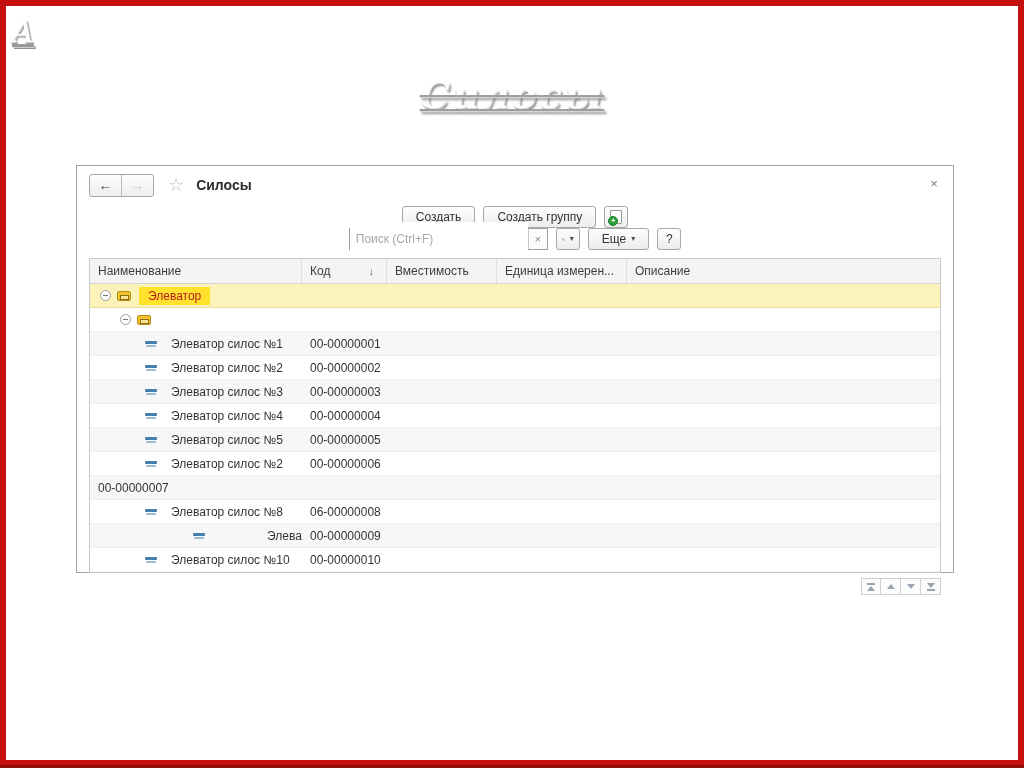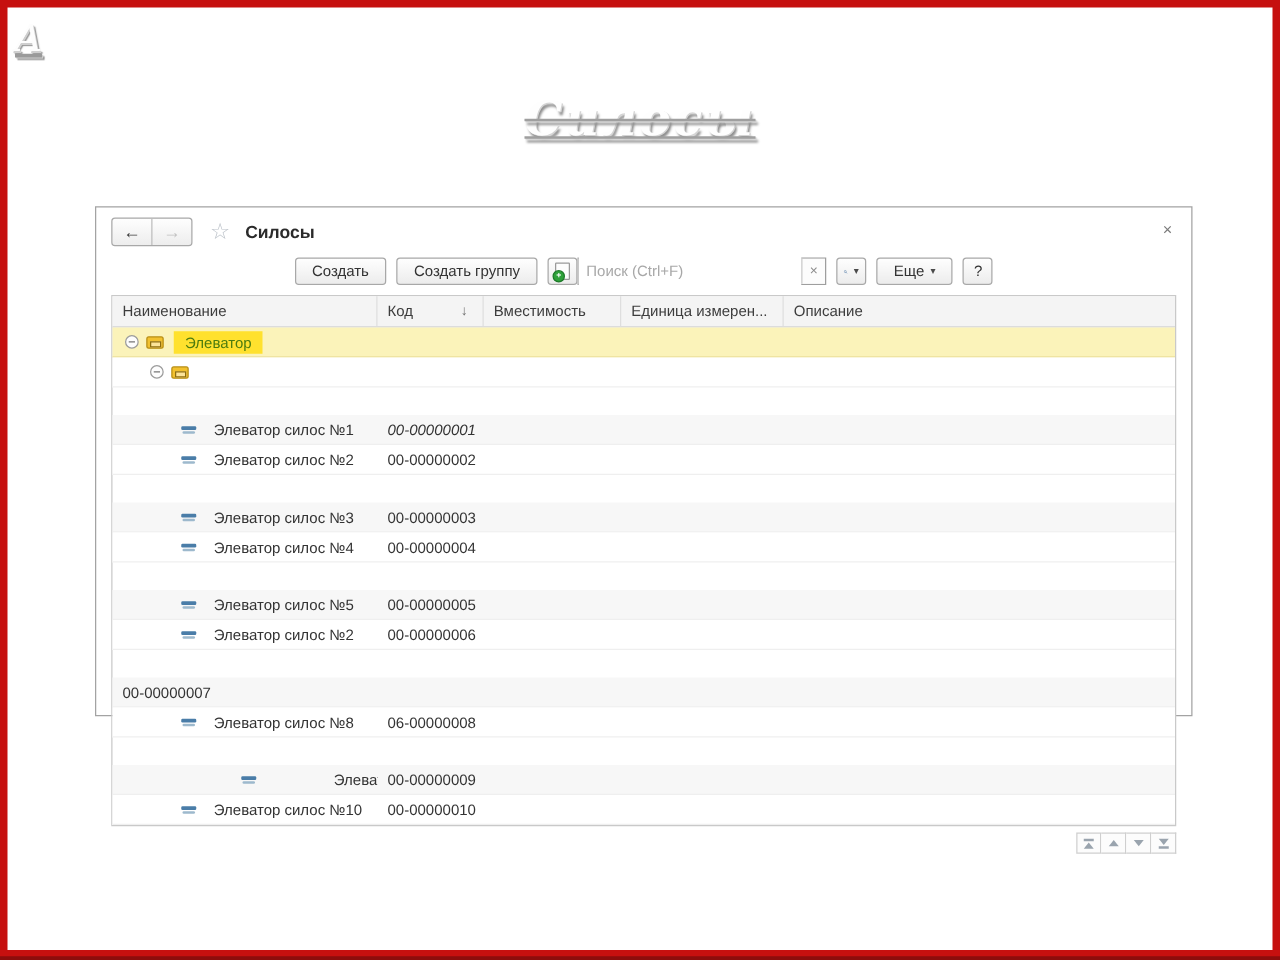--- a/index.html
+++ b/index.html
@@ -37,21 +37,21 @@
   .win-titlebar{position:relative;height:38px;display:flex;align-items:center;padding:0 12px;box-sizing:border-box;}
   .navpair{display:inline-flex;border:1px solid #a8a8a8;border-radius:3px;overflow:hidden;background:linear-gradient(#fefefe,#ededed);}
   .navbtn{width:31px;height:21px;display:flex;align-items:center;justify-content:center;font-size:14px;cursor:pointer;}
   .navbtn.back{color:#3c3c3c;}
   .navbtn.fwd{color:#c2c2c2;border-left:1px solid #bdbdbd;}
   .star{margin-left:14px;font-size:18px;color:#bcc2c9;line-height:1;}
   .win-title{margin-left:12px;font-size:14px;font-weight:bold;color:#2b2b2b;}
   .win-close{position:absolute;right:10px;top:8px;width:18px;height:18px;display:flex;align-items:center;justify-content:center;
     color:#7a7a7a;font-size:13px;cursor:pointer;}
 
-  .win-toolbar{display:flex;justify-content:center;align-items:center;padding:2px 12px 8px;box-sizing:border-box;}
+  .win-toolbar{display:flex;justify-content:center;align-items:center;padding:2px 12px 8px;box-sizing:border-box;flex-direction:column;}
   .tb-left,.tb-right{display:flex;align-items:center;gap:8px;}
   .btn{
     height:22px;display:inline-flex;align-items:center;justify-content:center;
     padding:0 13px;border:1px solid #a8a8a8;border-radius:3px;
     background:linear-gradient(#fefefe,#ececec);font-size:12px;color:#333;cursor:pointer;white-space:nowrap;box-sizing:border-box;
   }
   .btn.icon-only{padding:0 5px;width:24px;}
   .caret{font-size:8px;color:#4a4a4a;margin-left:5px;line-height:1;}
   
   .doc-ico{position:relative;width:12px;height:14px;border:1px solid #9a9a9a;background:#fdfdfd;border-radius:1px;box-sizing:border-box;}
@@ -66,33 +66,33 @@
   .mag-btn{width:36px;}
   .mag-svg{display:block;}
 
   
   .tbl{margin:0 12px;border:1px solid #c9c9c9;box-sizing:border-box;font-size:12px;color:#333;}
   .thead{display:flex;height:24px;background:#f4f4f4;border-bottom:1px solid #d4d4d4;align-items:stretch;}
   .th{display:flex;align-items:center;padding:0 8px;color:#3d3d3d;box-sizing:border-box;border-right:1px solid #dedede;overflow:hidden;white-space:nowrap;}
   .th:last-child{border-right:none;}
   .sort-arrow{margin-left:auto;color:#6d6d6d;font-size:11px;padding-right:4px;}
   .trow{display:flex;height:23px;align-items:stretch;border-bottom:1px solid #efefef;background:#fff;cursor:pointer;}
-  .trow.shaded{background:#f7f7f7;margin-top:22px;}
+  .trow.shaded{background:#f7f7f7;}
   .trow.selected{background:#fbf3ba;border-bottom:1px solid #ecdf9a;}
   .td{display:flex;align-items:center;padding:0 8px;box-sizing:border-box;overflow:hidden;white-space:nowrap;}
   .td.name-cell{padding-left:10px;}
   .spacer{display:inline-block;height:1px;flex:none;}
   .expander{flex:none;width:11px;height:11px;border:1px solid #9c9c9c;border-radius:50%;position:relative;margin-right:6px;background:#fdfdfd;box-sizing:border-box;}
   .expander::after{content:"";position:absolute;left:2px;right:2px;top:4px;height:1px;background:#777;}
   .folder-ico{flex:none;width:14px;height:10px;background:#f2c12e;border:1px solid #b78d12;border-radius:2px;margin-right:8px;position:relative;box-sizing:border-box;}
   .folder-ico::after{content:"";position:absolute;left:2px;top:3px;width:7px;height:3px;border:1px solid #8d6d0e;background:#fce49a;}
   .item-ico{flex:none;width:12px;height:8px;margin-right:14px;display:flex;flex-direction:column;justify-content:center;gap:1px;}
   .item-ico .b1{height:3px;background:#4a7da8;border-radius:1px;}
   .item-ico .b2{height:2px;background:#9db9cd;border-radius:1px;margin:0 1px;}
-  .active-cell{background:#ffe12e;padding:2px 9px;color:#4d7c0f;}
+  .active-cell{background:#ffe12e;padding:2px 9px;color:#b91c1c;}
 
   
   .win-footer{display:flex;justify-content:flex-end;align-items:center;padding:5px 12px 0 0;gap:0;}
   .fbtn{width:20px;height:17px;border:1px solid #cfcfcf;background:#fcfcfc;display:flex;flex-direction:column;align-items:center;justify-content:center;cursor:pointer;box-sizing:border-box;}
   .fbtn + .fbtn{border-left:none;}
   .tri-up{width:0;height:0;border-left:4px solid transparent;border-right:4px solid transparent;border-bottom:5px solid #9aa4ae;}
   .tri-down{width:0;height:0;border-left:4px solid transparent;border-right:4px solid transparent;border-top:5px solid #9aa4ae;}
   .mini-bar{width:8px;height:2px;background:#9aa4ae;}
   .mini-bar.top{margin-bottom:1px;}
   .mini-bar.bot{margin-top:1px;}
@@ -201,21 +201,21 @@
         </div>
         <div class="trow shaded">
           <div class="td name-cell" style="width: 212px; flex: 0 0 auto;">
             <span class="spacer" style="width: 45px;"></span>
             <span class="item-ico">
               <span class="b1"></span>
               <span class="b2"></span>
             </span>
             <span>Элеватор силос №1</span>
           </div>
-          <div class="td" style="width: 85px; flex: 0 0 auto; font-style: italic;">00-00000001</div>
+          <div class="td" style="width: 85px; flex: 0 0 auto;">00-00000001</div>
           <div class="td" style="width: 110px; flex: 0 0 auto;"></div>
           <div class="td" style="width: 130px; flex: 0 0 auto;"></div>
           <div class="td" style="flex: 1 1 0%;"></div>
         </div>
         <div class="trow">
           <div class="td name-cell" style="width: 212px; flex: 0 0 auto;">
             <span class="spacer" style="width: 45px;"></span>
             <span class="item-ico">
               <span class="b1"></span>
               <span class="b2"></span>

